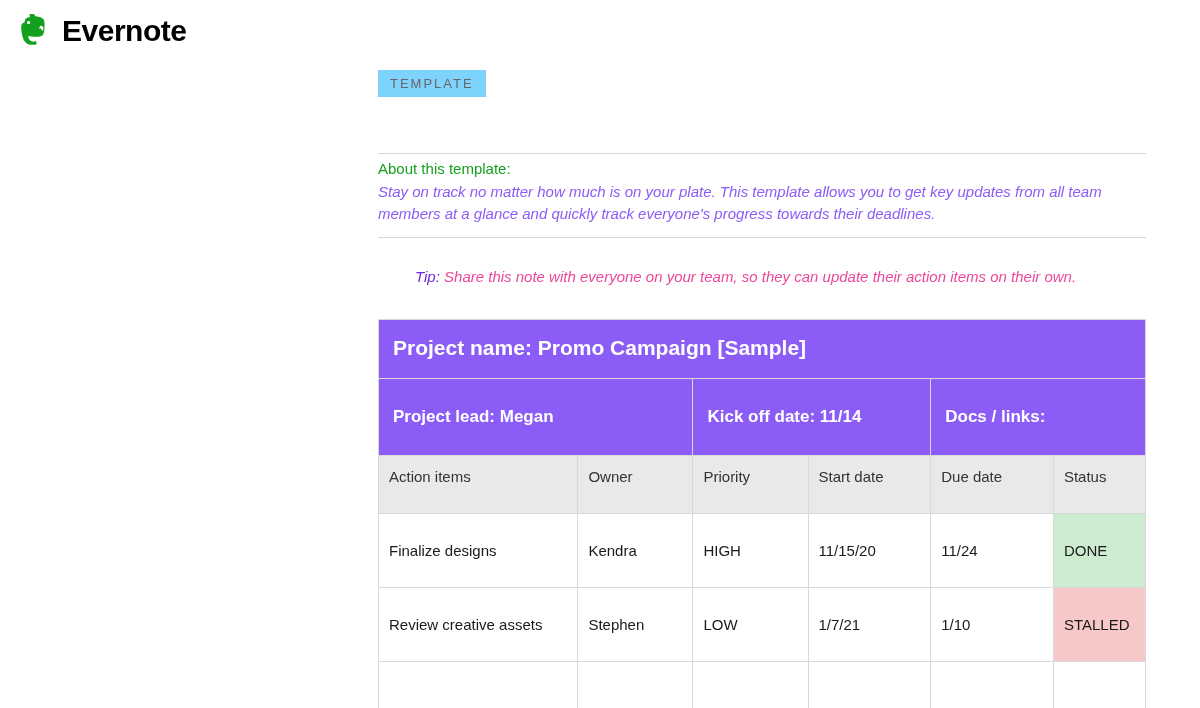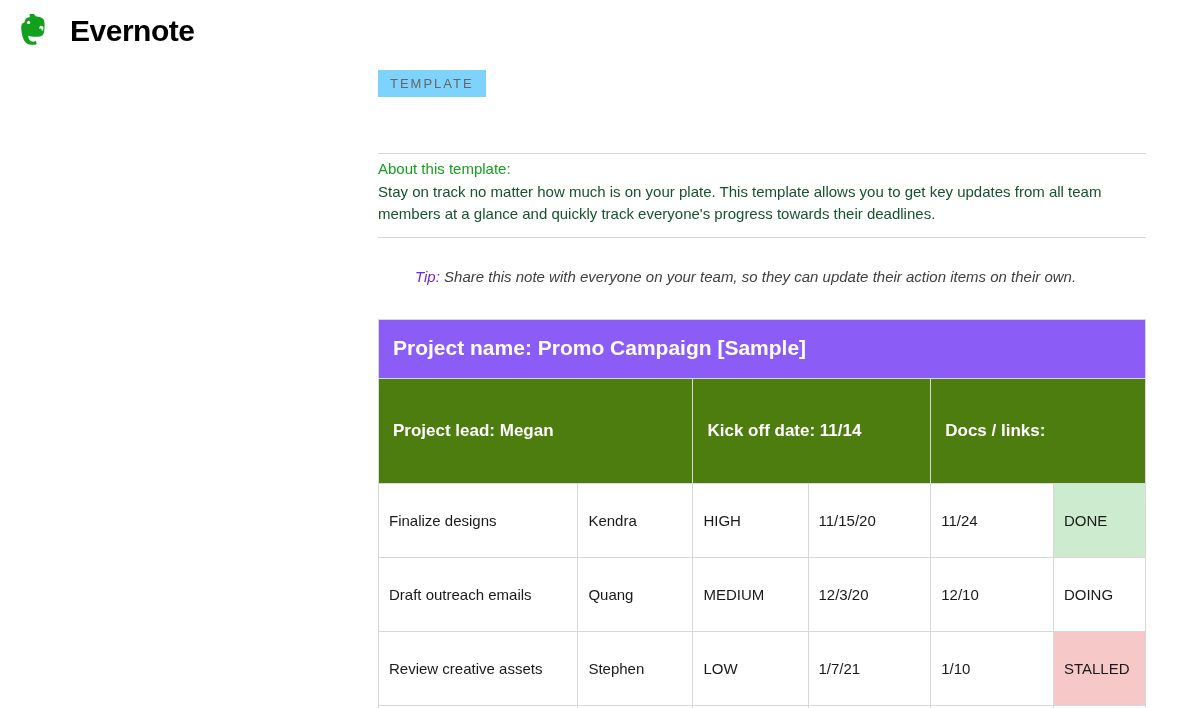--- a/index.html
+++ b/index.html
@@ -6,21 +6,21 @@
   body {
     font-family: -apple-system, BlinkMacSystemFont, "Segoe UI", Helvetica, Arial, sans-serif;
     background: #fff;
     color: #1a1a1a;
     width: 1200px;
   }
   .header {
     display: flex;
     align-items: center;
     padding: 14px 18px 6px 18px;
-    gap: 18px;
+    gap: 10px;
   }
   .logo-elephant {
     width: 34px;
     height: 34px;
   }
   .brand {
     font-size: 30px;
     font-weight: 600;
     letter-spacing: -0.5px;
     color: #000;
@@ -54,40 +54,41 @@
   }
   .about-heading {
     color: #16a01f;
     font-size: 15px;
     font-weight: 400;
     margin-bottom: 4px;
   }
   .about-text {
     font-size: 15px;
     line-height: 1.45;
-    color: #14532d;
+    color: #8b5cf6;
+    font-style: italic;
   }
   .divider2 {
     height: 1px;
     background: #d8d8d8;
     margin-top: 12px;
   }
   .tip-row {
     margin-top: 30px;
     font-size: 15px;
     color: #1a1a1a;
   }
   .tip-label {
     color: #6d28d9;
     font-style: italic;
     margin-left: 37px;
   }
   .tip-text {
     font-style: italic;
-    color: #404040;
+    color: #ec4899;
   }
   table.tracker {
     width: 100%;
     border-collapse: collapse;
     margin-top: 34px;
     table-layout: fixed;
   }
   table.tracker th, table.tracker td {
     border: 1px solid #d8d8d8;
     text-align: left;
@@ -95,25 +96,25 @@
   }
   .row-green th {
     background: #8b5cf6;
     color: #fff;
     font-size: 21px;
     font-weight: 700;
     padding: 16px 14px 18px 14px;
     border-color: #16a322;
   }
   .row-dark th {
-    background: #4d7c0f;
+    background: #8b5cf6;
     color: #fff;
     font-size: 17px;
     font-weight: 700;
-    padding: 42px 14px;
+    padding: 28px 14px;
     border-color: #555;
   }
   .row-headers th {
     background: #e9e9e9;
     color: #333;
     font-size: 15px;
     font-weight: 400;
     padding: 12px 10px 28px 10px;
     border-color: #d0d0d0;
   }
@@ -170,39 +171,39 @@
     </colgroup>
     <thead>
       <tr class="row-green">
         <th colspan="6">Project name: Promo Campaign [Sample]</th>
       </tr>
       <tr class="row-dark">
         <th colspan="2">Project lead: Megan</th>
         <th colspan="2">Kick off date: 11/14</th>
         <th colspan="2">Docs / links:</th>
       </tr>
+      <tr class="row-headers">
+        <th>Action items</th>
+        <th>Owner</th>
+        <th>Priority</th>
+        <th>Start date</th>
+        <th>Due date</th>
+        <th>Status</th>
+      </tr>
     </thead>
     <tbody id="tracker-body">
         <tr>
           <td>Finalize designs</td>
           <td>Kendra</td>
           <td>HIGH</td>
           <td>11/15/20</td>
           <td>11/24</td>
           <td class="status-done">DONE</td>
         </tr>
         <tr>
-          <td>Draft outreach emails</td>
-          <td>Quang</td>
-          <td>MEDIUM</td>
-          <td>12/3/20</td>
-          <td>12/10</td>
-          <td>DOING</td>
-        </tr>
-        <tr>
           <td>Review creative assets</td>
           <td>Stephen</td>
           <td>LOW</td>
           <td>1/7/21</td>
           <td>1/10</td>
           <td class="status-stalled">STALLED</td>
         </tr>
         <tr class="empty-row">
           <td></td>
           <td></td>

